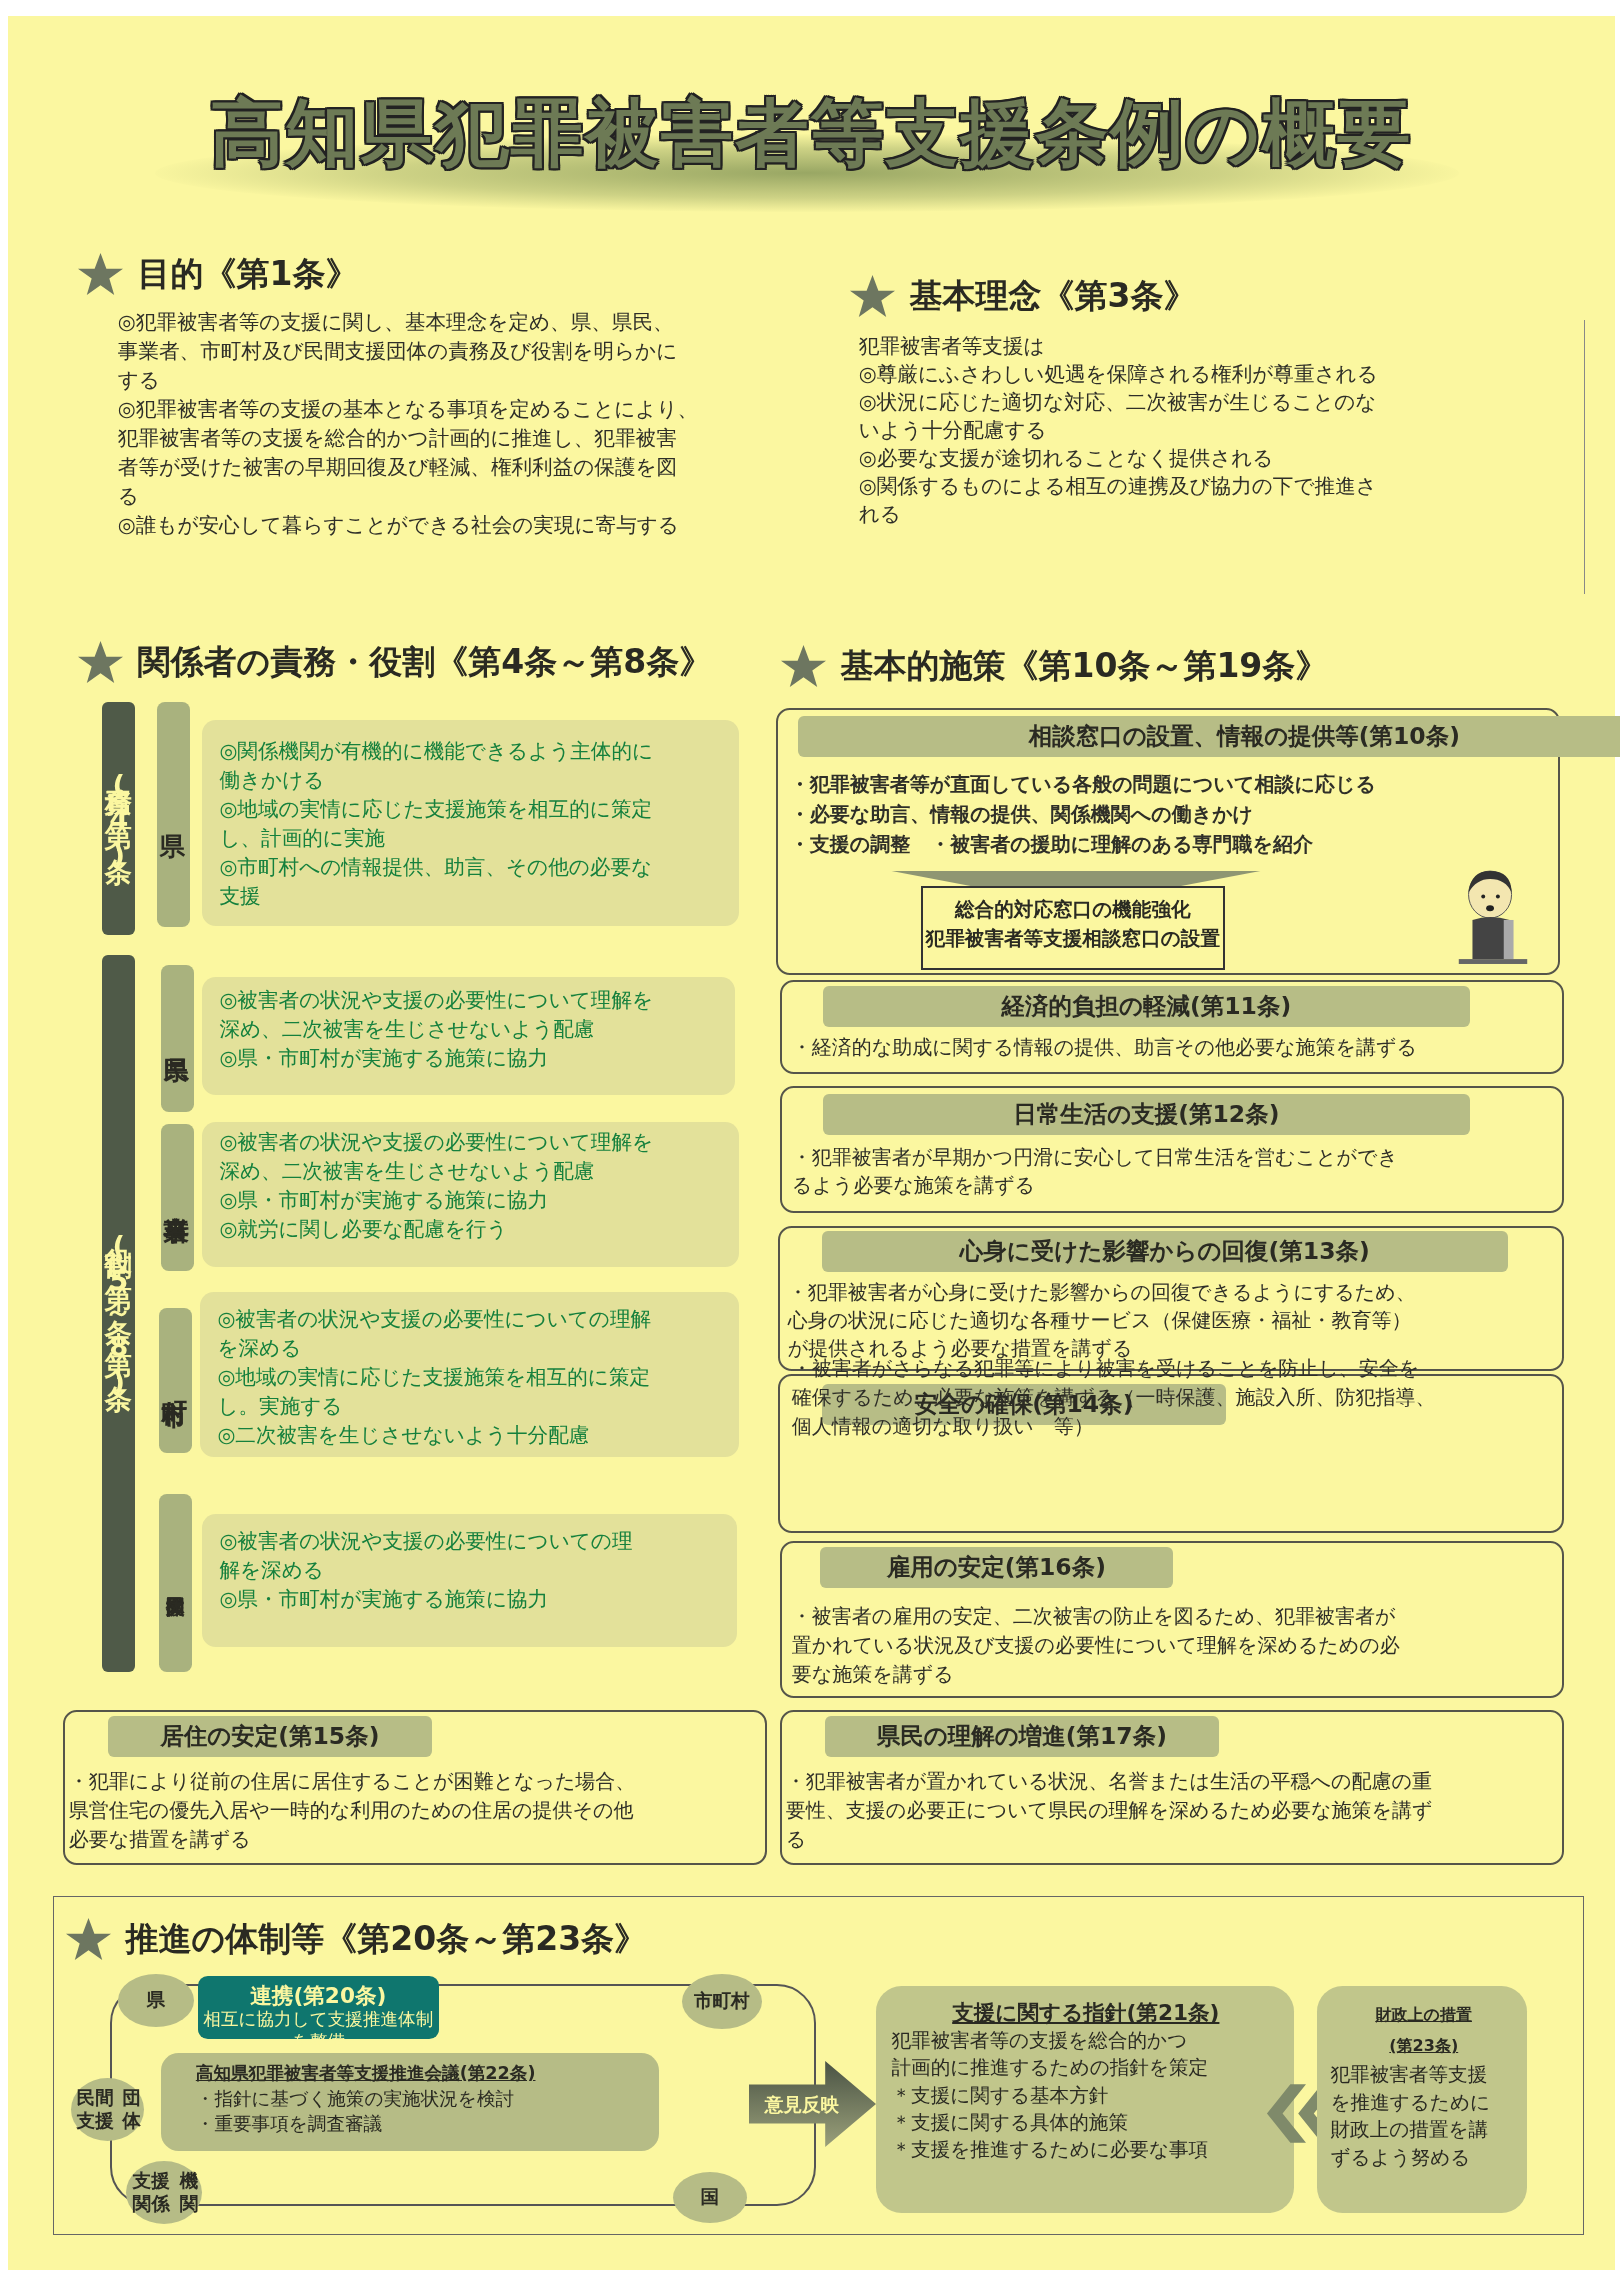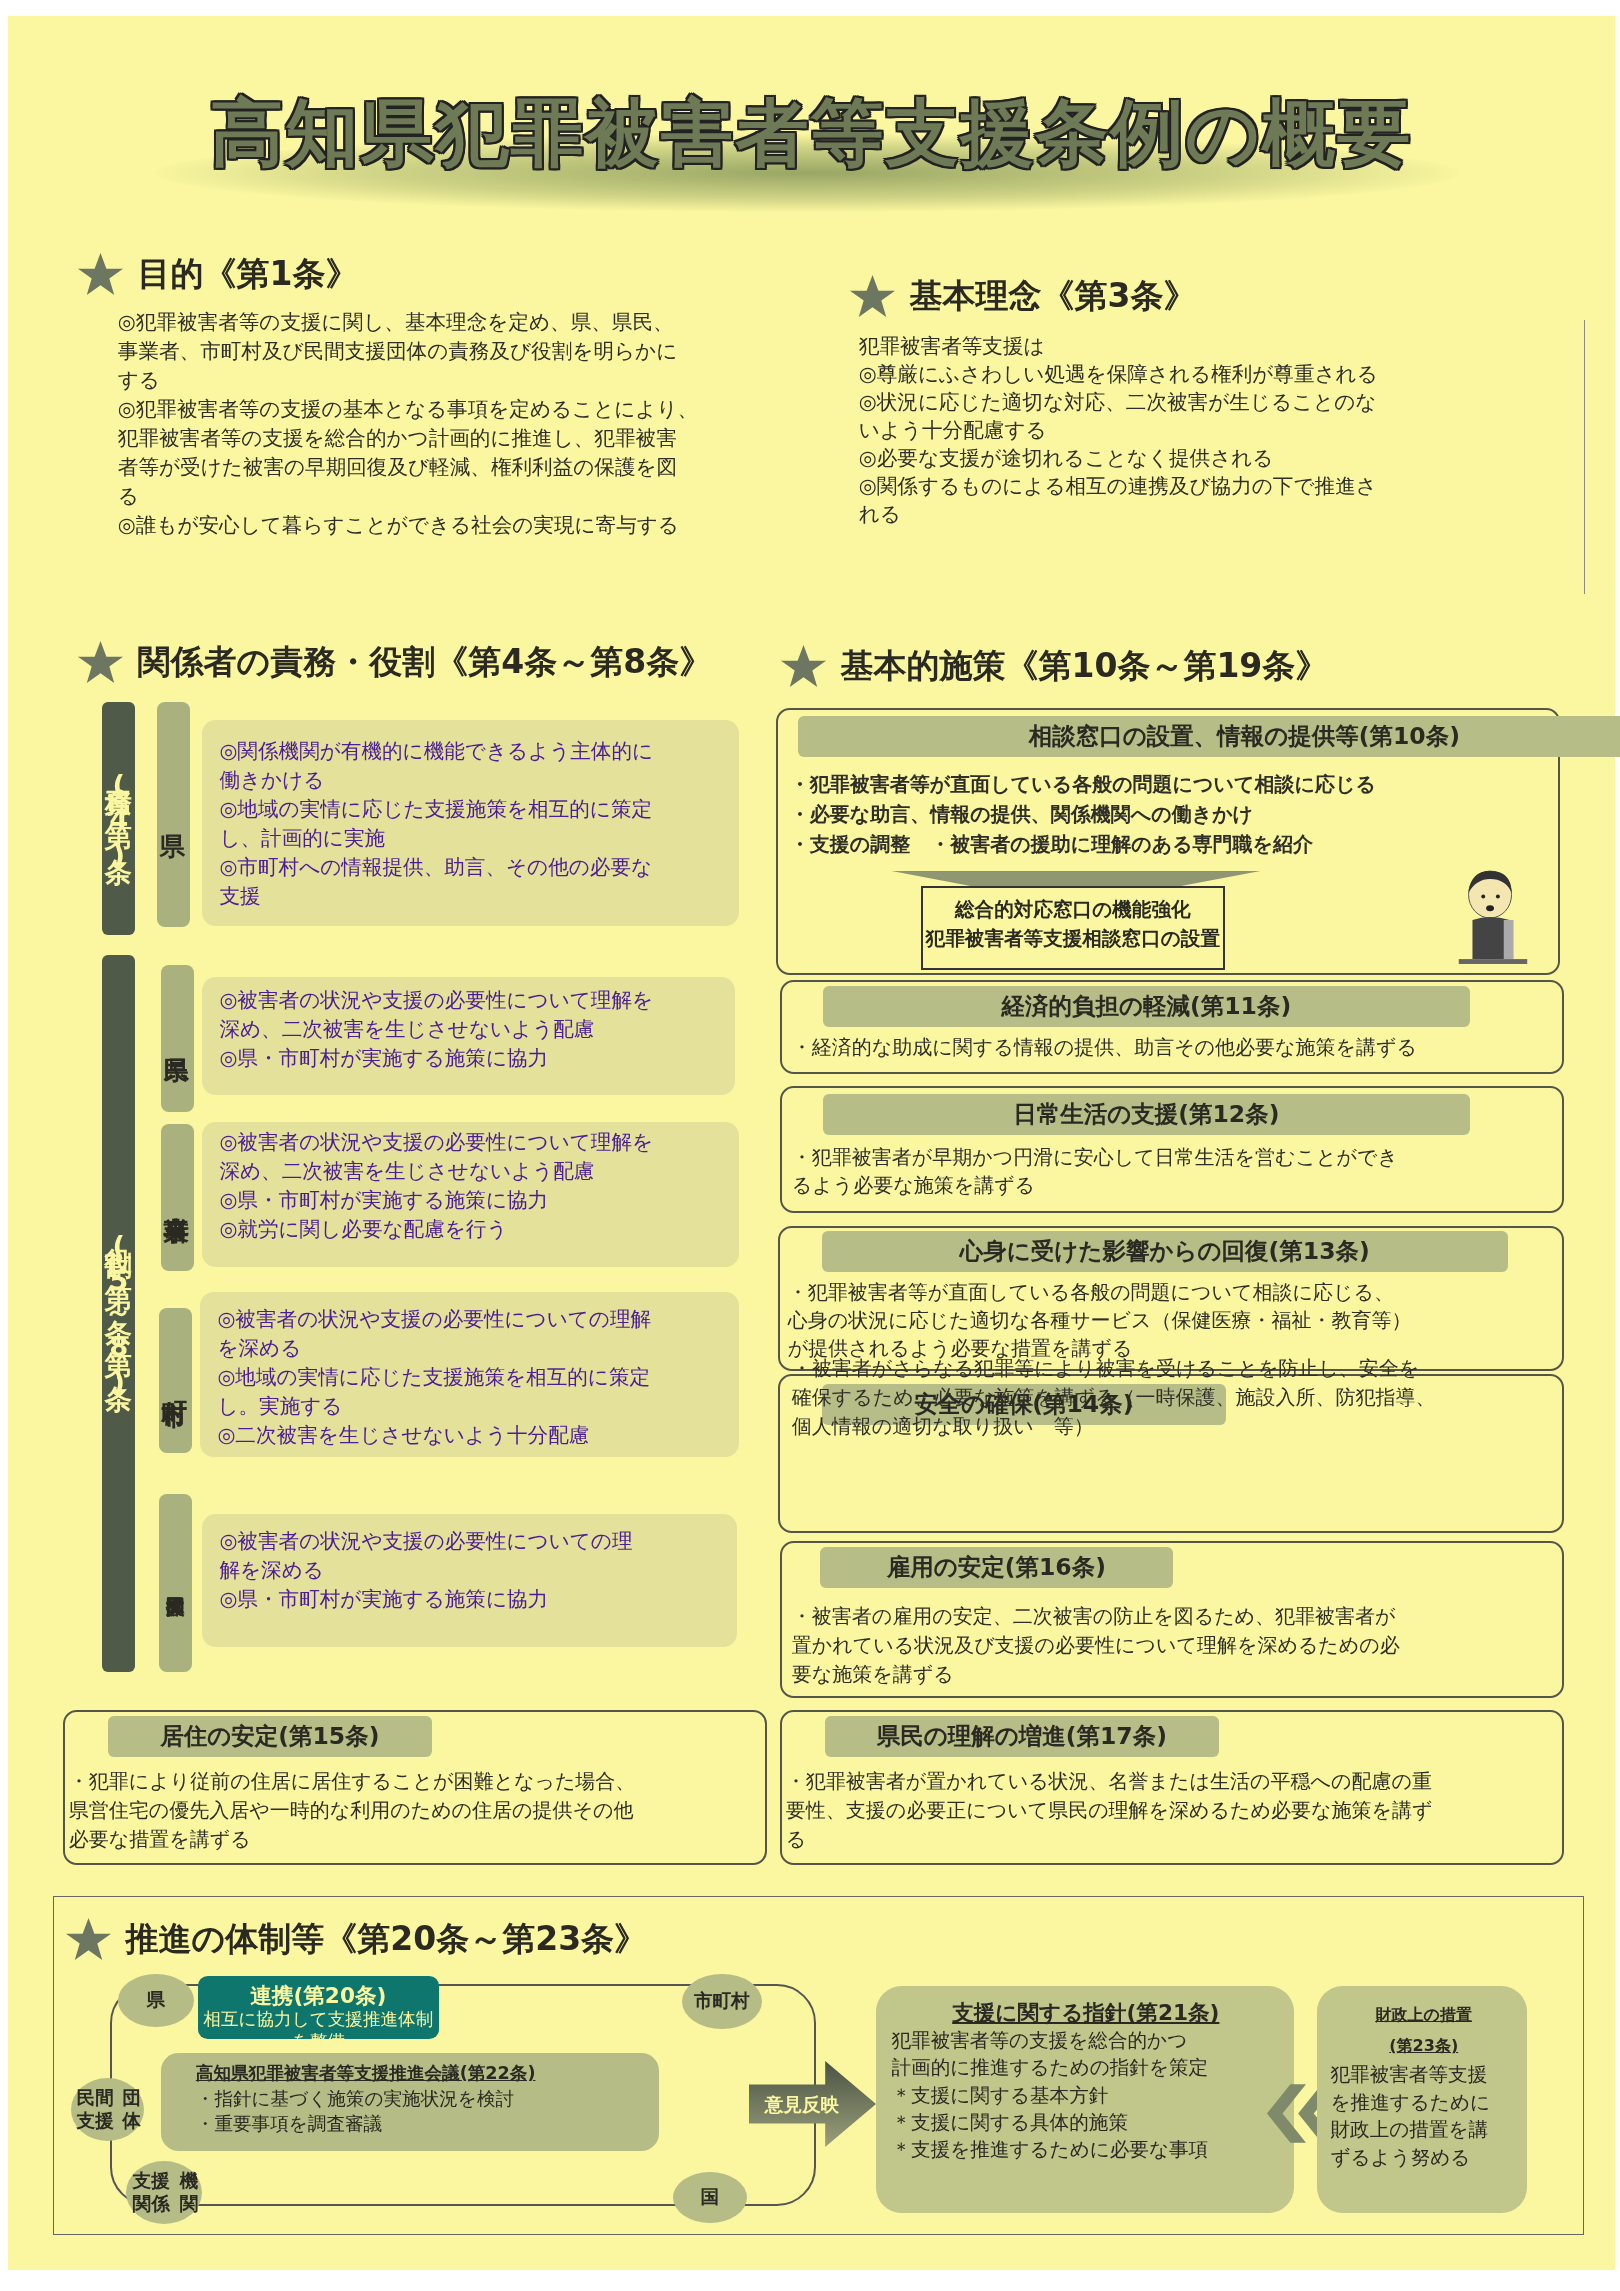--- a/index.html
+++ b/index.html
@@ -23,21 +23,21 @@
 
   .body-text { position: absolute; font-size: 20.6px; line-height: 29px; color: #2f2f28; }
   .body-text p { margin: 0; }
 
   
   .dark-bar { position: absolute; background: #4f5a48; border-radius: 5.9px; color: #fbf7a0; font-weight: bold; font-size: 27.4px;
     writing-mode: vertical-rl; text-orientation: upright; display: flex; align-items: center; justify-content: center; letter-spacing: 2px; }
   .role-tab { position: absolute; background: #a9b27e; border-radius: 7.8px; font-weight: bold; color: #2a2a22;
     writing-mode: vertical-rl; text-orientation: upright; display: flex; align-items: center; justify-content: center; font-size: 25.5px; }
   .role-tab.small { font-size: 18.6px; }
-  .role-box { position: absolute; background: #e3e19a; border-radius: 13.7px; padding: 17.6px 19.6px 9.8px 17.6px; font-size: 20.6px; line-height: 29px; color: #4c1d95; }
+  .role-box { position: absolute; background: #e3e19a; border-radius: 13.7px; padding: 17.6px 19.6px 9.8px 17.6px; font-size: 20.6px; line-height: 29px; color: #15803d; }
 
   
   .pbox { position: absolute; border: 2px solid #55554a; border-radius: 13.7px; background: #fbf7a0; }
   .pbar { position: absolute; background: #b7bd86; border-radius: 5.9px; text-align: center; font-weight: bold; color: #2a2a22; font-size: 23.5px; line-height: 41px; }
   .ptext { position: absolute; font-size: 20px; line-height: 28px; color: #2f2f28; }
   .window-box { position: absolute; border: 2.9px solid #333; background: #fbf7a0; text-align: center; font-weight: bold; font-size: 19.6px; line-height: 29px; padding-top: 7.8px; color: #2a2a22; }
 
   
   .bottom-frame { position: absolute; border: 1.5px solid #666; }
   .ellipse { position: absolute; background: #b6bc86; border-radius: 50%; display: flex; align-items: center; justify-content: center; text-align: center; font-weight: bold; font-size: 18.6px; line-height: 23.5px; color: #2a2a22; }
@@ -187,21 +187,21 @@
   <div class="pbox" style="left:772px; top:1070px; width:784px; height:127px;"></div>
   <div class="pbar" style="left:815px; top:1078px; width:647px;">日常生活の支援(第12条)</div>
   <div class="ptext" style="left:784px; top:1127px; width:765px;">
     <p>・犯罪被害者が早期かつ円滑に安心して日常生活を営むことができ</p>
     <p>るよう必要な施策を講ずる</p>
   </div>
 
   <div class="pbox" style="left:770px; top:1210px; width:786px; height:145px;"></div>
   <div class="pbar" style="left:814px; top:1215px; width:686px;">心身に受けた影響からの回復(第13条)</div>
   <div class="ptext" style="left:780px; top:1262px; width:774px; line-height:28px;">
-    <p>・犯罪被害者等が直面している各般の問題について相談に応じる、</p>
+    <p>・犯罪被害者が心身に受けた影響からの回復できるようにするため、</p>
     <p>心身の状況に応じた適切な各種サービス（保健医療・福祉・教育等）</p>
     <p>が提供されるよう必要な措置を講ずる</p>
   </div>
 
   <div class="pbox" style="left:770px; top:1358px; width:786px; height:159px;"></div>
   <div class="pbar" style="left:814px; top:1368px; width:402px; left:814px; width:404px;">安全の確保(第14条)</div>
   <div class="ptext" style="left:784px; top:1338px; width:774px; line-height:29px;">
     <p>・被害者がさらなる犯罪等により被害を受けることを防止し、安全を</p>
     <p>確保するため、必要な施策を講ずる（一時保護、施設入所、防犯指導、</p>
     <p>個人情報の適切な取り扱い　等）</p>

